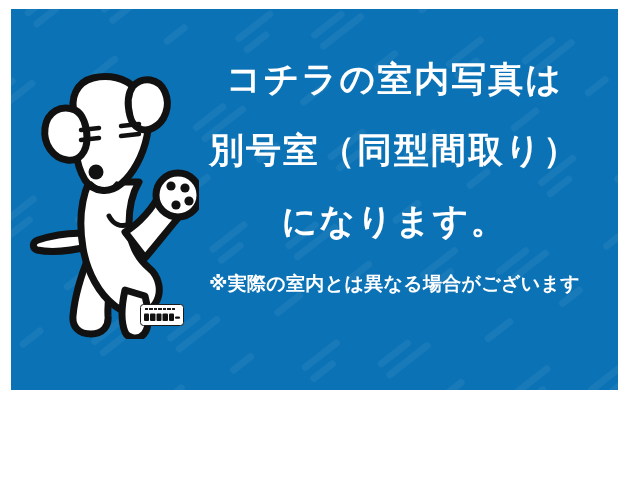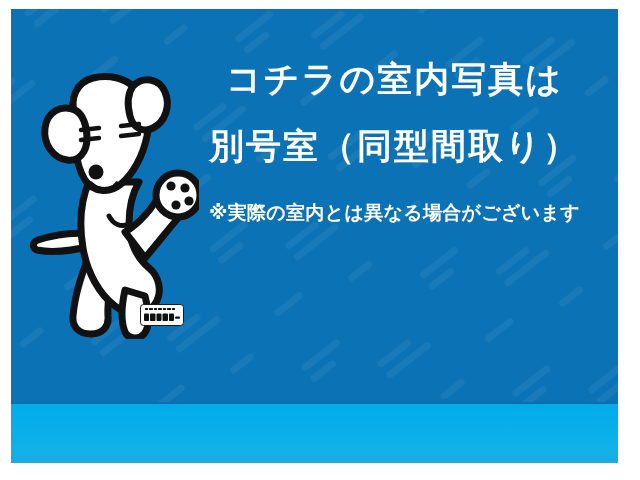--- a/index.html
+++ b/index.html
@@ -3,21 +3,21 @@
 <meta charset="utf-8">
 <style>
   html, body {
     margin: 0;
     padding: 0;
     background: #ffffff;
   }
   #screenshot {
     position: relative;
     width: 640px;
-    height: 463px;
+    height: 390px;
     background: #ffffff;
     overflow: hidden;
     font-family: "Liberation Sans", "DejaVu Sans", sans-serif;
   }
 
   
   .panel {
     position: absolute;
     left: 11px;
     top: 9px;
@@ -63,21 +63,21 @@
     color: #ffffff;
   }
   .headline {
     font-size: 35px;
     font-weight: bold;
     letter-spacing: 2px;
     line-height: 1;
     white-space: nowrap;
   }
   .line-1 { margin: 0 0 0 0; }
-  .line-2 { margin: 36px 0 16px 0; font-family: Liberation Mono, monospace; }
+  .line-2 { margin: 36px 0 16px 0; }
   .line-3 { margin: 36px 0 0 0; }
   .note {
     margin: 36px 0 11px 0;
     font-size: 19px;
     font-weight: bold;
     letter-spacing: 0.3px;
     line-height: 1;
     white-space: nowrap;
   }
 
@@ -195,20 +195,21 @@
           <rect x="22.5" y="9.5" width="5.5" height="7.5" rx="1"></rect>
           <rect x="29" y="9.5" width="5" height="7.5" rx="1"></rect>
           <rect x="35" y="12.5" width="5" height="2.2" rx="1"></rect>
         </g>
       </svg>
     </div>
 
     <div class="text-block">
       <div class="headline line-1">コチラの室内写真は</div>
       <div class="headline line-2">別号室（同型間取り）</div>
+      <div class="headline line-3">になります。</div>
       <div class="note">※実際の室内とは異なる場合がございます</div>
     </div>
 
     <div class="panel-band-divider"></div>
     <div class="panel-bottom-band"></div>
   </div>
 
 </div>
 
 </body></html>

